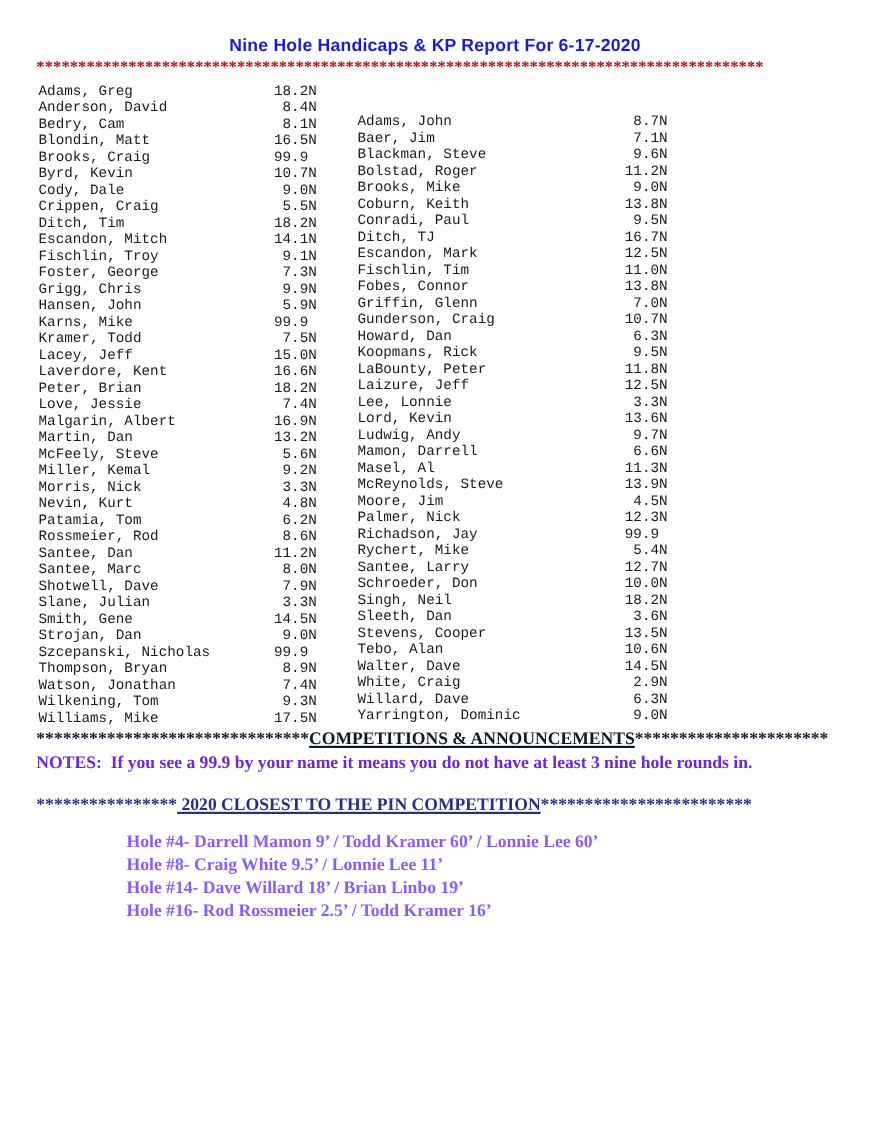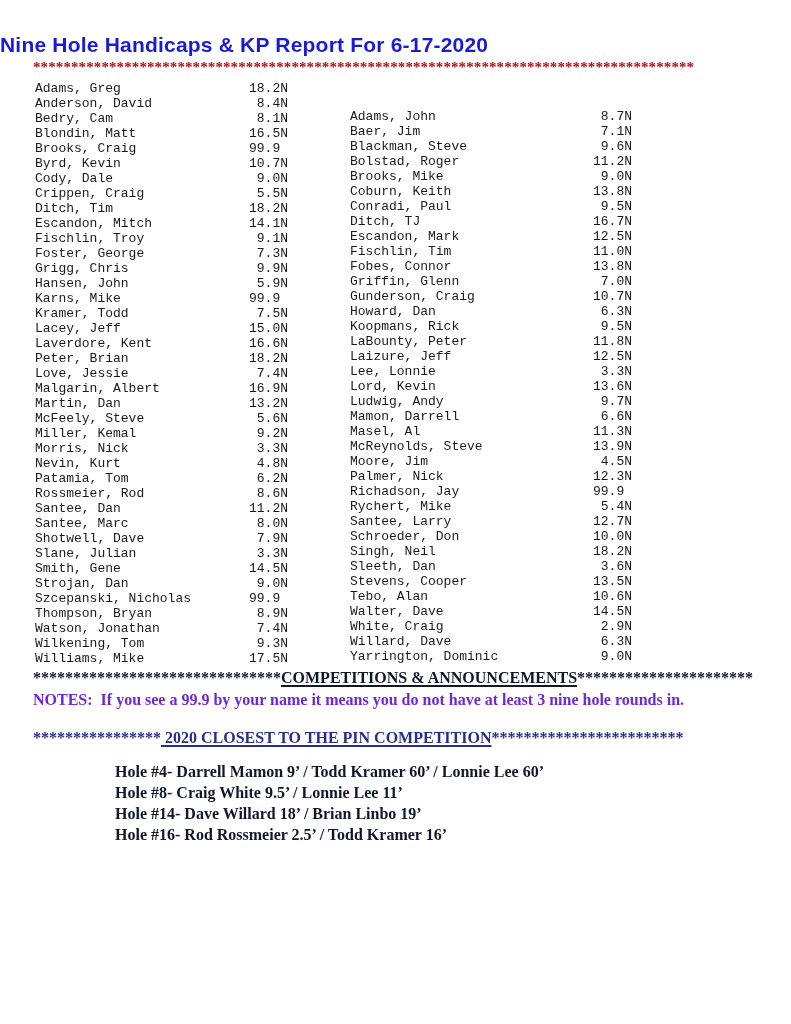--- a/index.html
+++ b/index.html
@@ -3,35 +3,35 @@
 <meta charset="utf-8">
 <style>
   * { margin:0; padding:0; box-sizing:border-box; }
   html,body { background:#e8e8e8; }
   .page {
     width:791px; height:1024px; background:#ffffff; margin:0 auto;
     position:relative; overflow:hidden;
     font-family:"Liberation Mono", monospace;
   }
   .title {
-    padding-top:33px; text-align:left;
+    padding-top:33px; text-align:center;
     font-family:"Liberation Sans", sans-serif; font-weight:bold;
-    font-size:21px; color:#1b1bd7; letter-spacing:0.2px;
+    font-size:16px; color:#1b1bd7; letter-spacing:0.2px;
   }
   .stars-top {
     margin:3px 0 0 33px; width:725px; overflow:hidden; white-space:nowrap;
     font-family:"Liberation Serif", serif; font-weight:bold;
     font-size:15px; line-height:14px; color:#b0101a; letter-spacing:0.1px;
   }
   .roster {
     display:flex; padding-left:35px; margin-top:7px;
     font-size:13px; line-height:15px; color:#1a1a1a;
   }
   .col { display:flex; flex-direction:column; }
-  .col-left  { width:253px; margin-right:62px;text-align:center; }
+  .col-left  { width:253px; margin-right:37px;text-align:center; }
   .col-right { width:282px;margin-top:28px; }
   .row { display:flex; justify-content:space-between; }
   .val { white-space:pre; }
   .comp-line {
     margin:3px 0 0 33px; white-space:nowrap; overflow:hidden; width:725px;
     font-family:"Liberation Serif", serif; font-weight:bold;
     font-size:16px; color:#0f172a;
   }
   .comp-line .underlined, .kp-line .underlined {
     text-decoration:underline; text-decoration-thickness:2px; text-underline-offset:2px;
@@ -42,21 +42,21 @@
     font-size:16px; color:#6d28d9;
   }
   .kp-line {
     margin:20px 0 0 33px; white-space:nowrap; overflow:hidden; width:725px;
     font-family:Liberation Serif, serif; font-weight:bold;
     font-size:16px; color:#272e8b;
   }
   .holes {
     margin:14px 0 0 115px;
     font-family:"Liberation Serif", serif; font-weight:bold;
-    font-size:16px; line-height:21px; color:#0f172a;
+    font-size:16px; line-height:21px; color:#8b5cf6;
   }
 </style>
 </head>
 <body>
 
 <div class="page">
 
   <div class="title">Nine Hole Handicaps &amp; KP Report For 6-17-2020</div>
 
   <div class="stars-top">***************************************************************************************</div>

